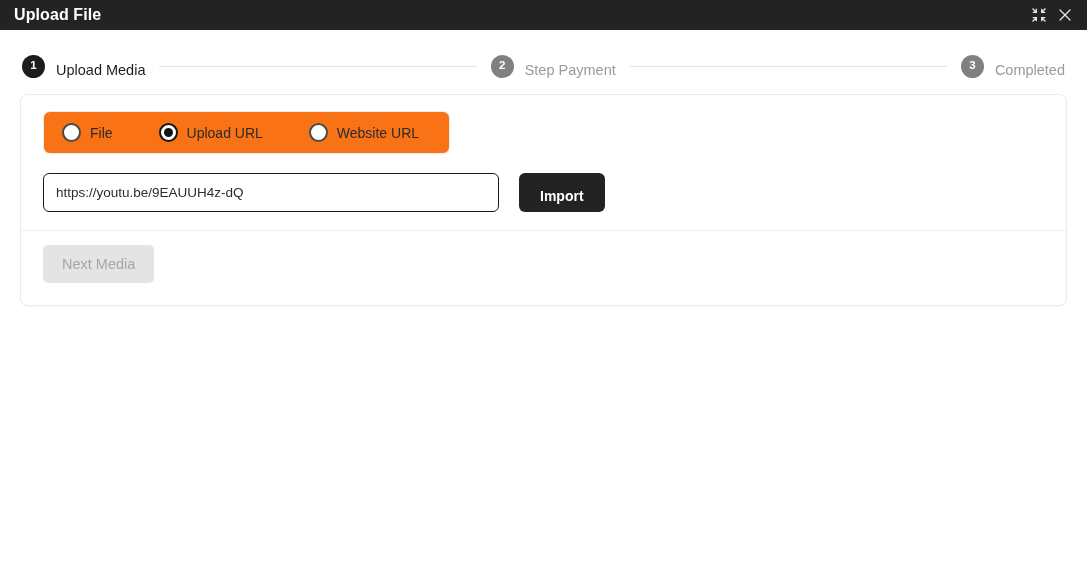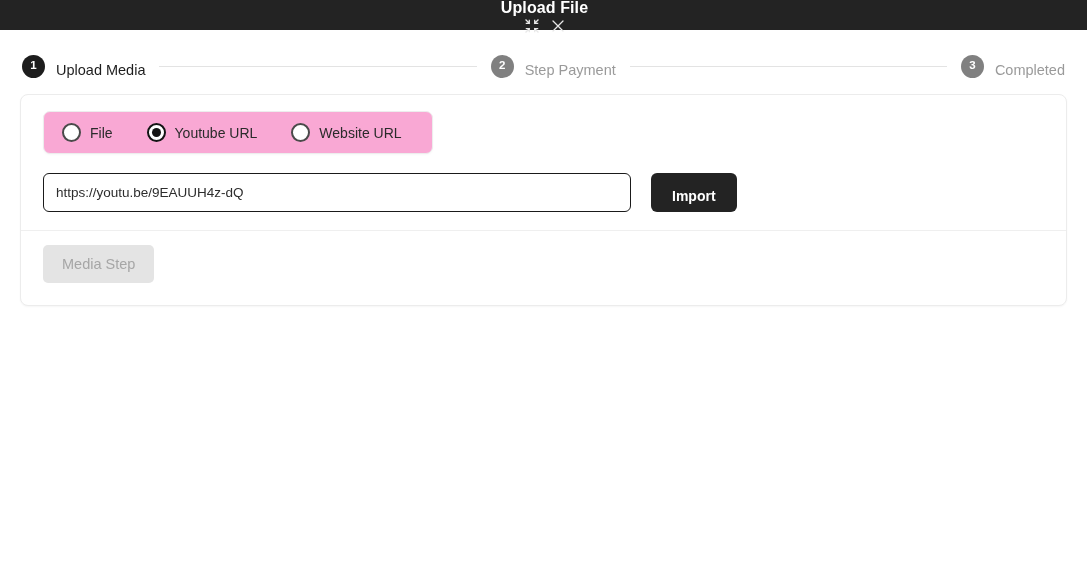--- a/index.html
+++ b/index.html
@@ -17,21 +17,20 @@
 
   
   .titlebar {
     height: 30px;
     background: #232323;
     display: flex;
     align-items: center;
     justify-content: space-between;
     padding: 0 12px 0 14px;
     box-sizing: border-box;
-    flex-direction: column;
   }
   .titlebar-title {
     color: #ffffff;
     font-size: 16px;
     font-weight: bold;
     letter-spacing: 0.1px;
     line-height: 1;
   }
   .titlebar-actions {
     display: flex;
@@ -104,24 +103,24 @@
     overflow: hidden;
   }
   .card-body {
     padding: 16px 22px 18px 22px;
   }
 
   
   .radio-group {
     display: inline-flex;
     align-items: center;
-    gap: 0;
+    gap: 12px;
     border: 1px solid #ededed;
     border-radius: 7px;
-    background: #f9a8d4;
+    background: #f97316;
     padding: 11px 18px;
     box-shadow: 0 1px 2px rgba(0,0,0,0.03);
   }
   .radio-option {
     display: flex;
     align-items: center;
     gap: 9px;
     cursor: pointer;
     margin-right: 34px;
   }
@@ -158,21 +157,21 @@
   }
 
   
   .url-row {
     display: flex;
     align-items: center;
     gap: 20px;
     margin-top: 19px;
   }
   .url-input {
-    width: 588px;
+    width: 456px;
     height: 39px;
     box-sizing: border-box;
     border: 1.6px solid #1a1a1a;
     border-radius: 6px;
     padding: 0 12px;
     font-family: "Liberation Sans", sans-serif;
     font-size: 13.5px;
     color: #2d2d2d;
     background: #ffffff;
     outline: none;
@@ -269,21 +268,21 @@
         <span class="radio-mark">
           
         </span>
         <span class="radio-label">File</span>
       </div>
 
       <div class="radio-option selected">
         <span class="radio-mark">
           <span class="radio-dot"></span>
         </span>
-        <span class="radio-label">Youtube URL</span>
+        <span class="radio-label">Upload URL</span>
       </div>
 
       <div class="radio-option">
         <span class="radio-mark">
           
         </span>
         <span class="radio-label">Website URL</span>
       </div>
 
     </div>
@@ -291,16 +290,16 @@
     <div class="url-row">
       <input class="url-input" type="text" value="https://youtu.be/9EAUUH4z-dQ" style="">
       <button class="import-btn">Import</button>
     </div>
 
   </div>
 
   <div class="card-divider"></div>
 
   <div class="card-footer">
-    <button class="next-btn" disabled="">Media Step</button>
+    <button class="next-btn" disabled="">Next Media</button>
   </div>
 
 </div>
 
 </body></html>

